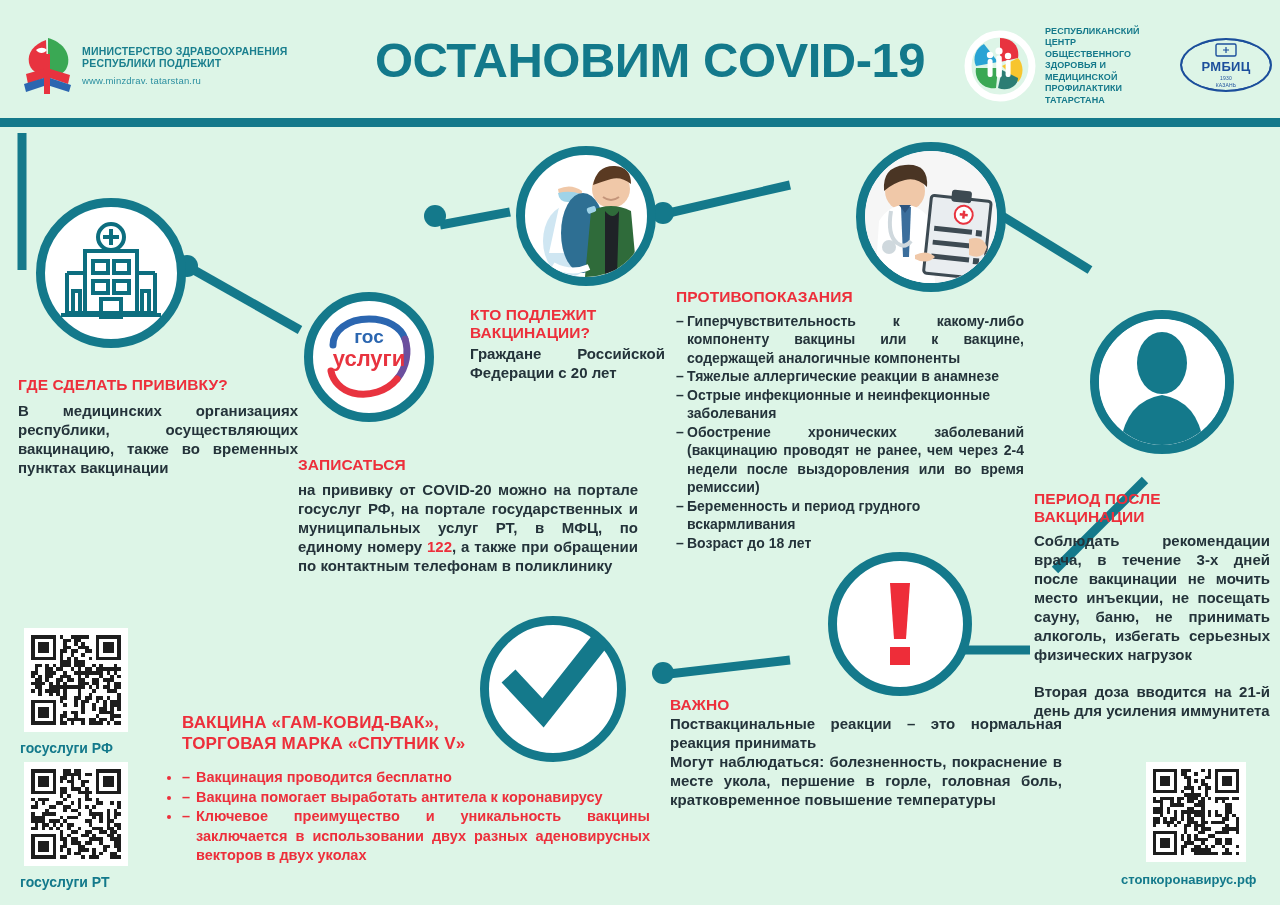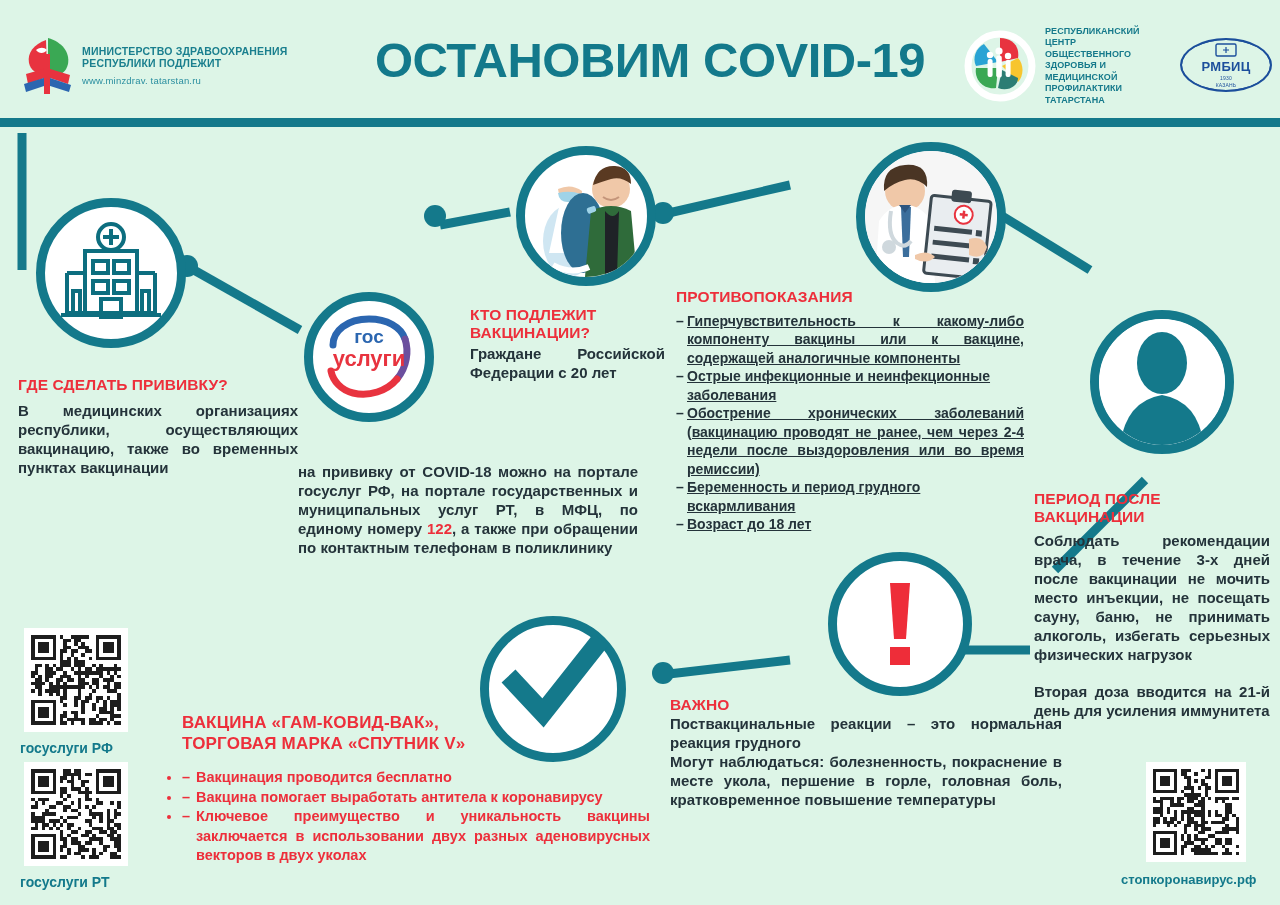--- a/index.html
+++ b/index.html
@@ -56,21 +56,21 @@
   .h-red {
     color: #ed2f3b; font-weight: bold; font-size: 15.5px; line-height: 17.5px;
     letter-spacing: .1px;
   }
   .body-dark {
     color: #24333a; font-weight: bold; font-size: 15px; line-height: 19px;
   }
   .just { text-align: justify; }
   .red-num { color: #ed2f3b; }
 
-  .list { list-style: none; text-decoration: underline; }
+  .list { list-style: none; }
   .list li { position: relative; padding-left: 11px; }
   .list li:before { content: "–"; position: absolute; left: 0; top: 0; }
 
   
   .qr-card { position: absolute; background: #ffffff; padding: 7px; }
   .qr-label { position: absolute; color: #13798b; font-weight: bold; font-size: 14px; }
   .qr-grid { display: grid; }
   .qr-grid i { display: block; }
 
   .vaccine-blk { position: absolute; color: #ed2f3b; font-weight: bold; }
@@ -270,45 +270,47 @@
     <div class="body-dark just" style="margin-top:7px">В медицинских организациях республики, осуществляющих вакцинацию, также во временных пунктах вакцинации</div>
   </div>
 
   <div class="blk" style="left:470px;top:306px;width:195px">
     <div class="h-red">КТО ПОДЛЕЖИТ</div>
     <div class="h-red">ВАКЦИНАЦИИ?</div>
     <div class="body-dark just" style="margin-top:3px">Граждане Российской Федерации с 20 лет</div>
   </div>
 
   <div class="blk" style="left:298px;top:456px;width:340px">
+    <div class="h-red">ЗАПИСАТЬСЯ</div>
     <div class="body-dark just" style="margin-top:6px">
-      <span>на прививку от COVID-18 можно на портале госуслуг РФ, на портале государственных и муниципальных услуг РТ, в МФЦ, по единому номеру </span><span class="red-num">122</span><span>, а также при обращении по контактным телефонам в поликлинику</span>
+      <span>на прививку от COVID-20 можно на портале госуслуг РФ, на портале государственных и муниципальных услуг РТ, в МФЦ, по единому номеру </span><span class="red-num">122</span><span>, а также при обращении по контактным телефонам в поликлинику</span>
     </div>
   </div>
 
   <div class="blk" style="left:676px;top:288px;width:348px">
     <div class="h-red">ПРОТИВОПОКАЗАНИЯ</div>
     <ul class="list body-dark" style="margin-top:6px;font-size:14px;line-height:18.5px">
       <li class="just">Гиперчувствительность к какому-либо компоненту вакцины или к вакцине, содержащей аналогичные компоненты</li>
+      <li>Тяжелые аллергические реакции в анамнезе</li>
       <li>Острые инфекционные и неинфекционные заболевания</li>
       <li class="just">Обострение хронических заболеваний (вакцинацию проводят не ранее, чем через 2-4 недели после выздоровления или во время ремиссии)</li>
       <li>Беременность и период грудного вскармливания</li>
       <li>Возраст до 18 лет</li>
     </ul>
   </div>
 
   <div class="blk" style="left:1034px;top:490px;width:236px">
     <div class="h-red">ПЕРИОД ПОСЛЕ ВАКЦИНАЦИИ</div>
     <div class="body-dark just" style="margin-top:6px">Соблюдать рекомендации врача, в течение 3-х дней после вакцинации не мочить место инъекции, не посещать сауну, баню, не принимать алкоголь, избегать серьезных физических нагрузок</div>
     <div class="body-dark just" style="margin-top:18px">Вторая доза вводится на 21-й день для усиления иммунитета</div>
   </div>
 
   <div class="blk" style="left:670px;top:696px;width:392px">
     <div class="h-red">ВАЖНО</div>
-    <div class="body-dark just">Поствакцинальные реакции – это нормальная реакция грудного</div>
+    <div class="body-dark just">Поствакцинальные реакции – это нормальная реакция принимать</div>
     <div class="body-dark just">Могут наблюдаться: болезненность, покраснение в месте укола, першение в горле, головная боль, кратковременное повышение температуры</div>
   </div>
 
   <div class="vaccine-blk" style="left:182px;top:712px;width:468px">
     <div class="vaccine-title">ВАКЦИНА «ГАМ-КОВИД-ВАК»,</div>
     <div class="vaccine-title">ТОРГОВАЯ МАРКА «СПУТНИК V»</div>
     <ul class="vaccine-list">
       <li>Вакцинация проводится бесплатно</li>
       <li class="just">Вакцина помогает выработать антитела к коронавирусу</li>
       <li class="just">Ключевое преимущество и уникальность вакцины заключается в использовании двух разных аденовирусных векторов в двух уколах</li>

